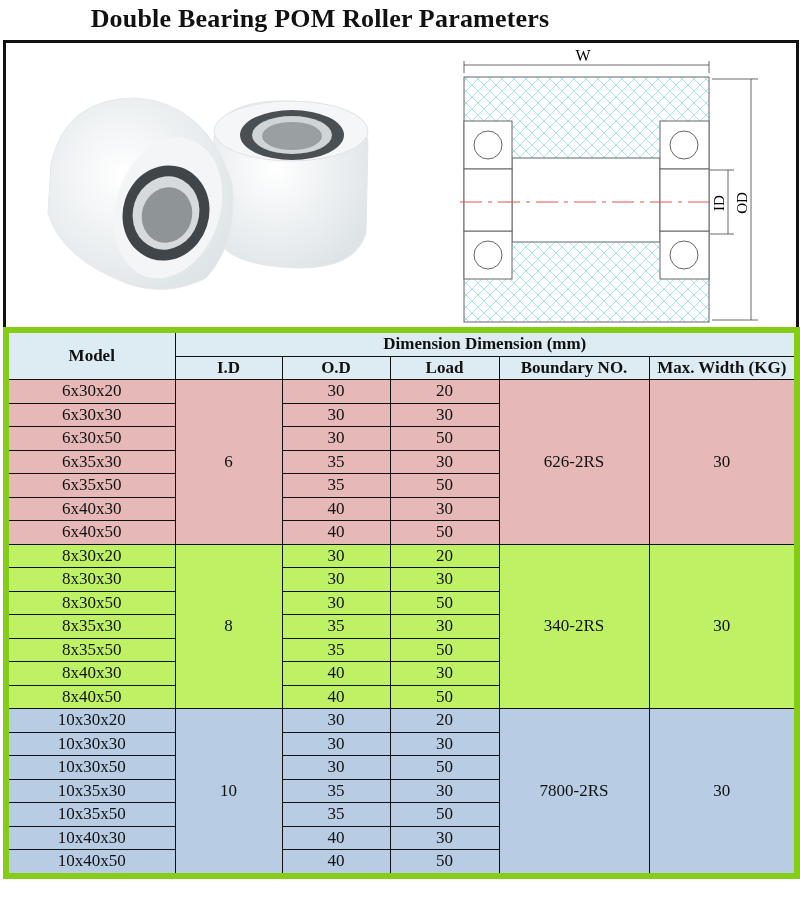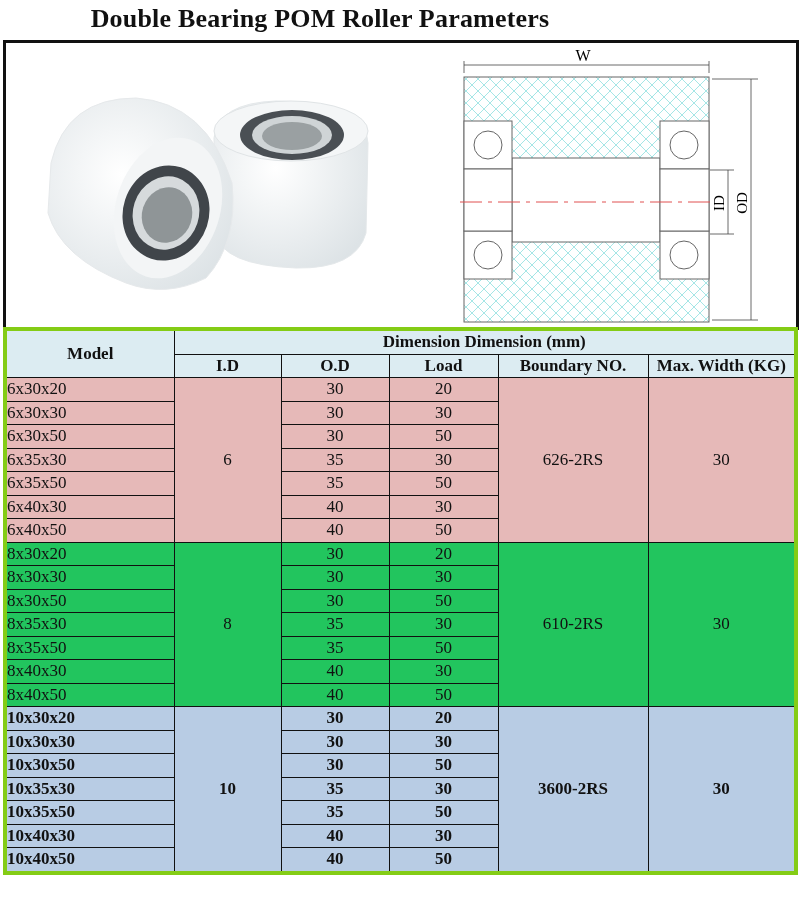--- a/index.html
+++ b/index.html
@@ -1,30 +1,30 @@
 <!DOCTYPE html>
 <html><head>
 <meta charset="utf-8">
 <style>
   html,body{margin:0;padding:0;background:#fff;}
   body{width:800px;height:903px;position:relative;overflow:hidden;font-family:"Liberation Serif","DejaVu Serif",serif;color:#111;}
   .title{position:absolute;left:0;top:0;width:640px;height:38px;text-align:center;font-size:26px;font-weight:bold;line-height:38px;letter-spacing:0.2px;}
   .panel{position:absolute;left:3px;top:40px;width:790px;height:284px;border:3px solid #111;background:#fff;}
   .photo{position:absolute;left:0;top:0;width:430px;height:284px;}
   .diagram{position:absolute;left:436px;top:0;width:354px;height:284px;}
-  table.spec{position:absolute;left:3px;top:327px;width:794px;border-collapse:collapse;table-layout:fixed;border:4px solid #84cc16;}
+  table.spec{position:absolute;left:3px;top:327px;width:794px;border-collapse:collapse;table-layout:fixed;border:6px solid #84cc16;}
   table.spec td, table.spec th{border:1.5px solid #111;padding:0;height:22.5px;font-size:17px;line-height:20px;font-weight:normal;}
   table.spec th{background:#dcecf2;font-weight:bold;text-align:center;}
   th.big{font-size:19px;height:32px;}
   th.sub{font-size:15px;height:30px;}
-  td.model{text-align:left;padding-left:2px;}
+  td.model{text-align:center;padding-left:2px;}
   td.c{text-align:center;margin-top:25px;}
   tr.g6 td{background:#e6b9b8;}
-  tr.g8 td{background:#22c55e;}
-  tr.g10 td{background:#b8cce4;font-weight:bold;}
+  tr.g8 td{background:#bef264;}
+  tr.g10 td{background:#b8cce4;}
 </style>
 </head>
 <body>
 
 <div class="title">Double Bearing POM Roller Parameters</div>
 
 <div class="panel">
 
   <svg class="photo" viewBox="0 0 430 284" width="430" height="284">
     <defs>
@@ -155,21 +155,21 @@
         <td class="model">6x40x50</td>
         <td class="c">40</td>
         <td class="c">50</td>
       </tr>
 
     <tr class="g8">
       <td class="model">8x30x20</td>
       <td class="c" rowspan="7">8</td>
       <td class="c">30</td>
       <td class="c">20</td>
-      <td class="c" rowspan="7">610-2RS</td>
+      <td class="c" rowspan="7">340-2RS</td>
       <td class="c" rowspan="7">30</td>
     </tr>
     <tr class="g8">
         <td class="model">8x30x30</td>
         <td class="c">30</td>
         <td class="c">30</td>
       </tr>
     <tr class="g8">
         <td class="model">8x30x50</td>
         <td class="c">30</td>
@@ -194,21 +194,21 @@
         <td class="model">8x40x50</td>
         <td class="c">40</td>
         <td class="c">50</td>
       </tr>
 
     <tr class="g10">
       <td class="model">10x30x20</td>
       <td class="c" rowspan="7">10</td>
       <td class="c">30</td>
       <td class="c">20</td>
-      <td class="c" rowspan="7">3600-2RS</td>
+      <td class="c" rowspan="7">7800-2RS</td>
       <td class="c" rowspan="7">30</td>
     </tr>
     <tr class="g10">
         <td class="model">10x30x30</td>
         <td class="c">30</td>
         <td class="c">30</td>
       </tr>
     <tr class="g10">
         <td class="model">10x30x50</td>
         <td class="c">30</td>

